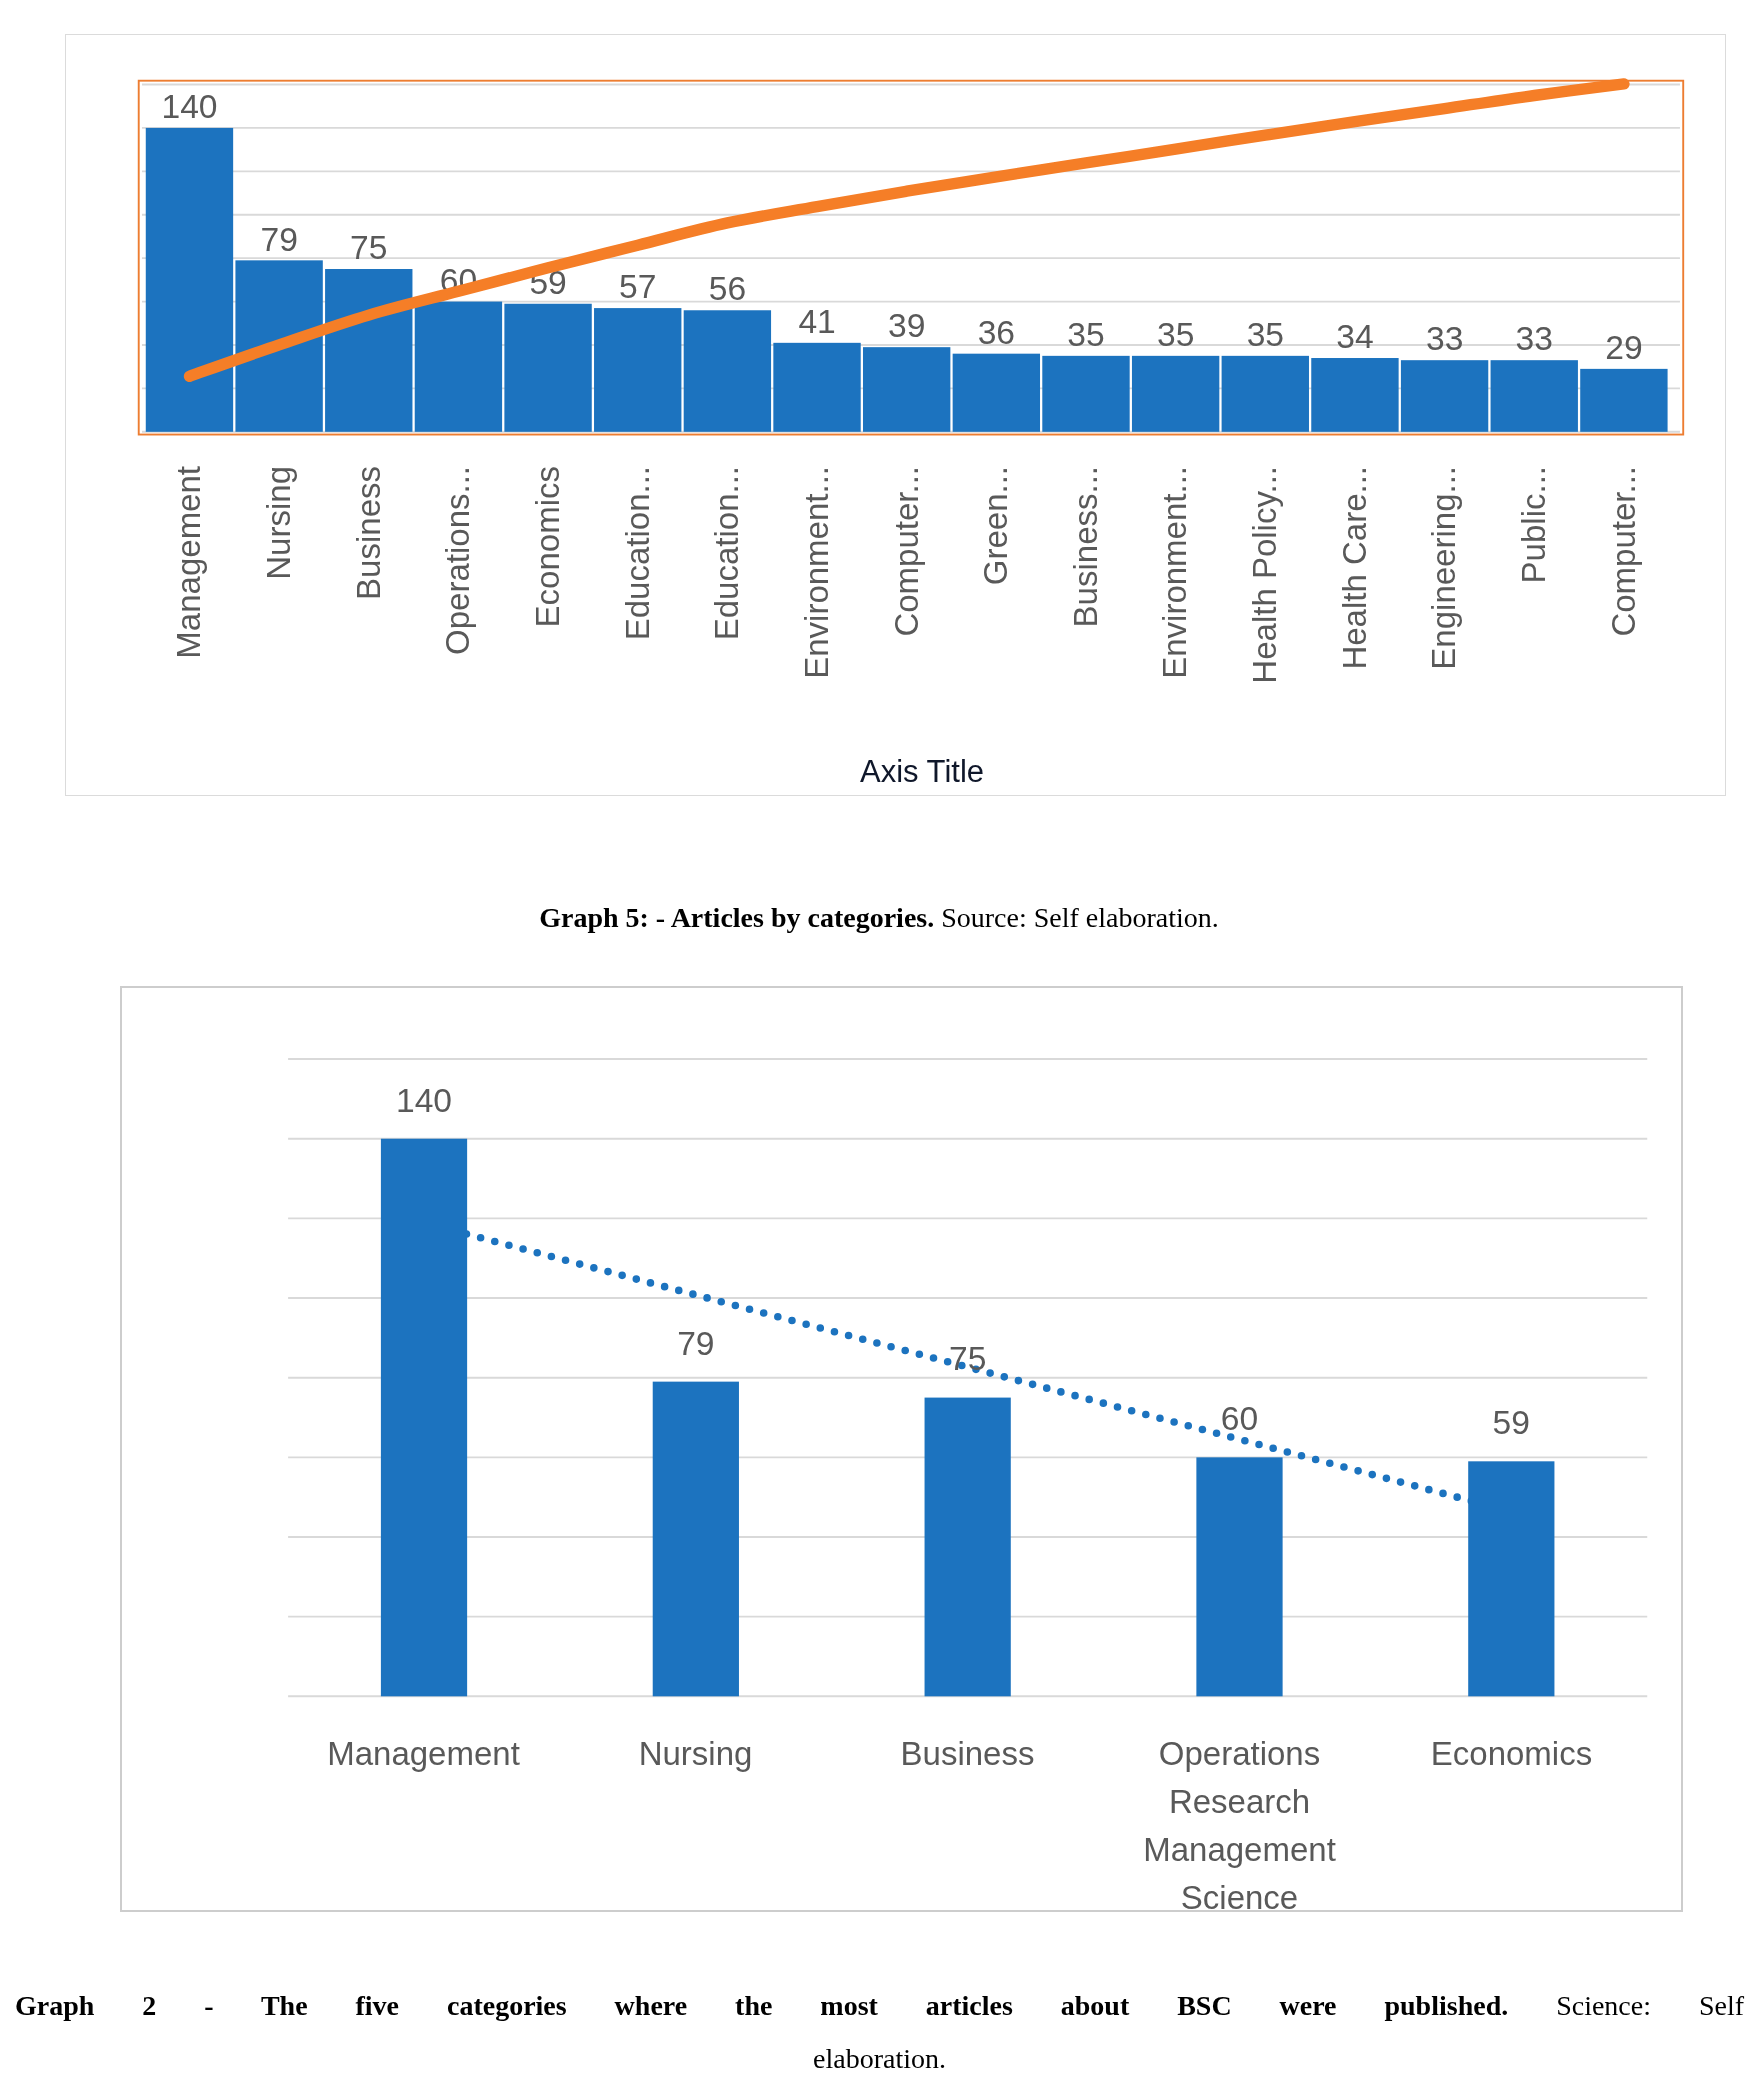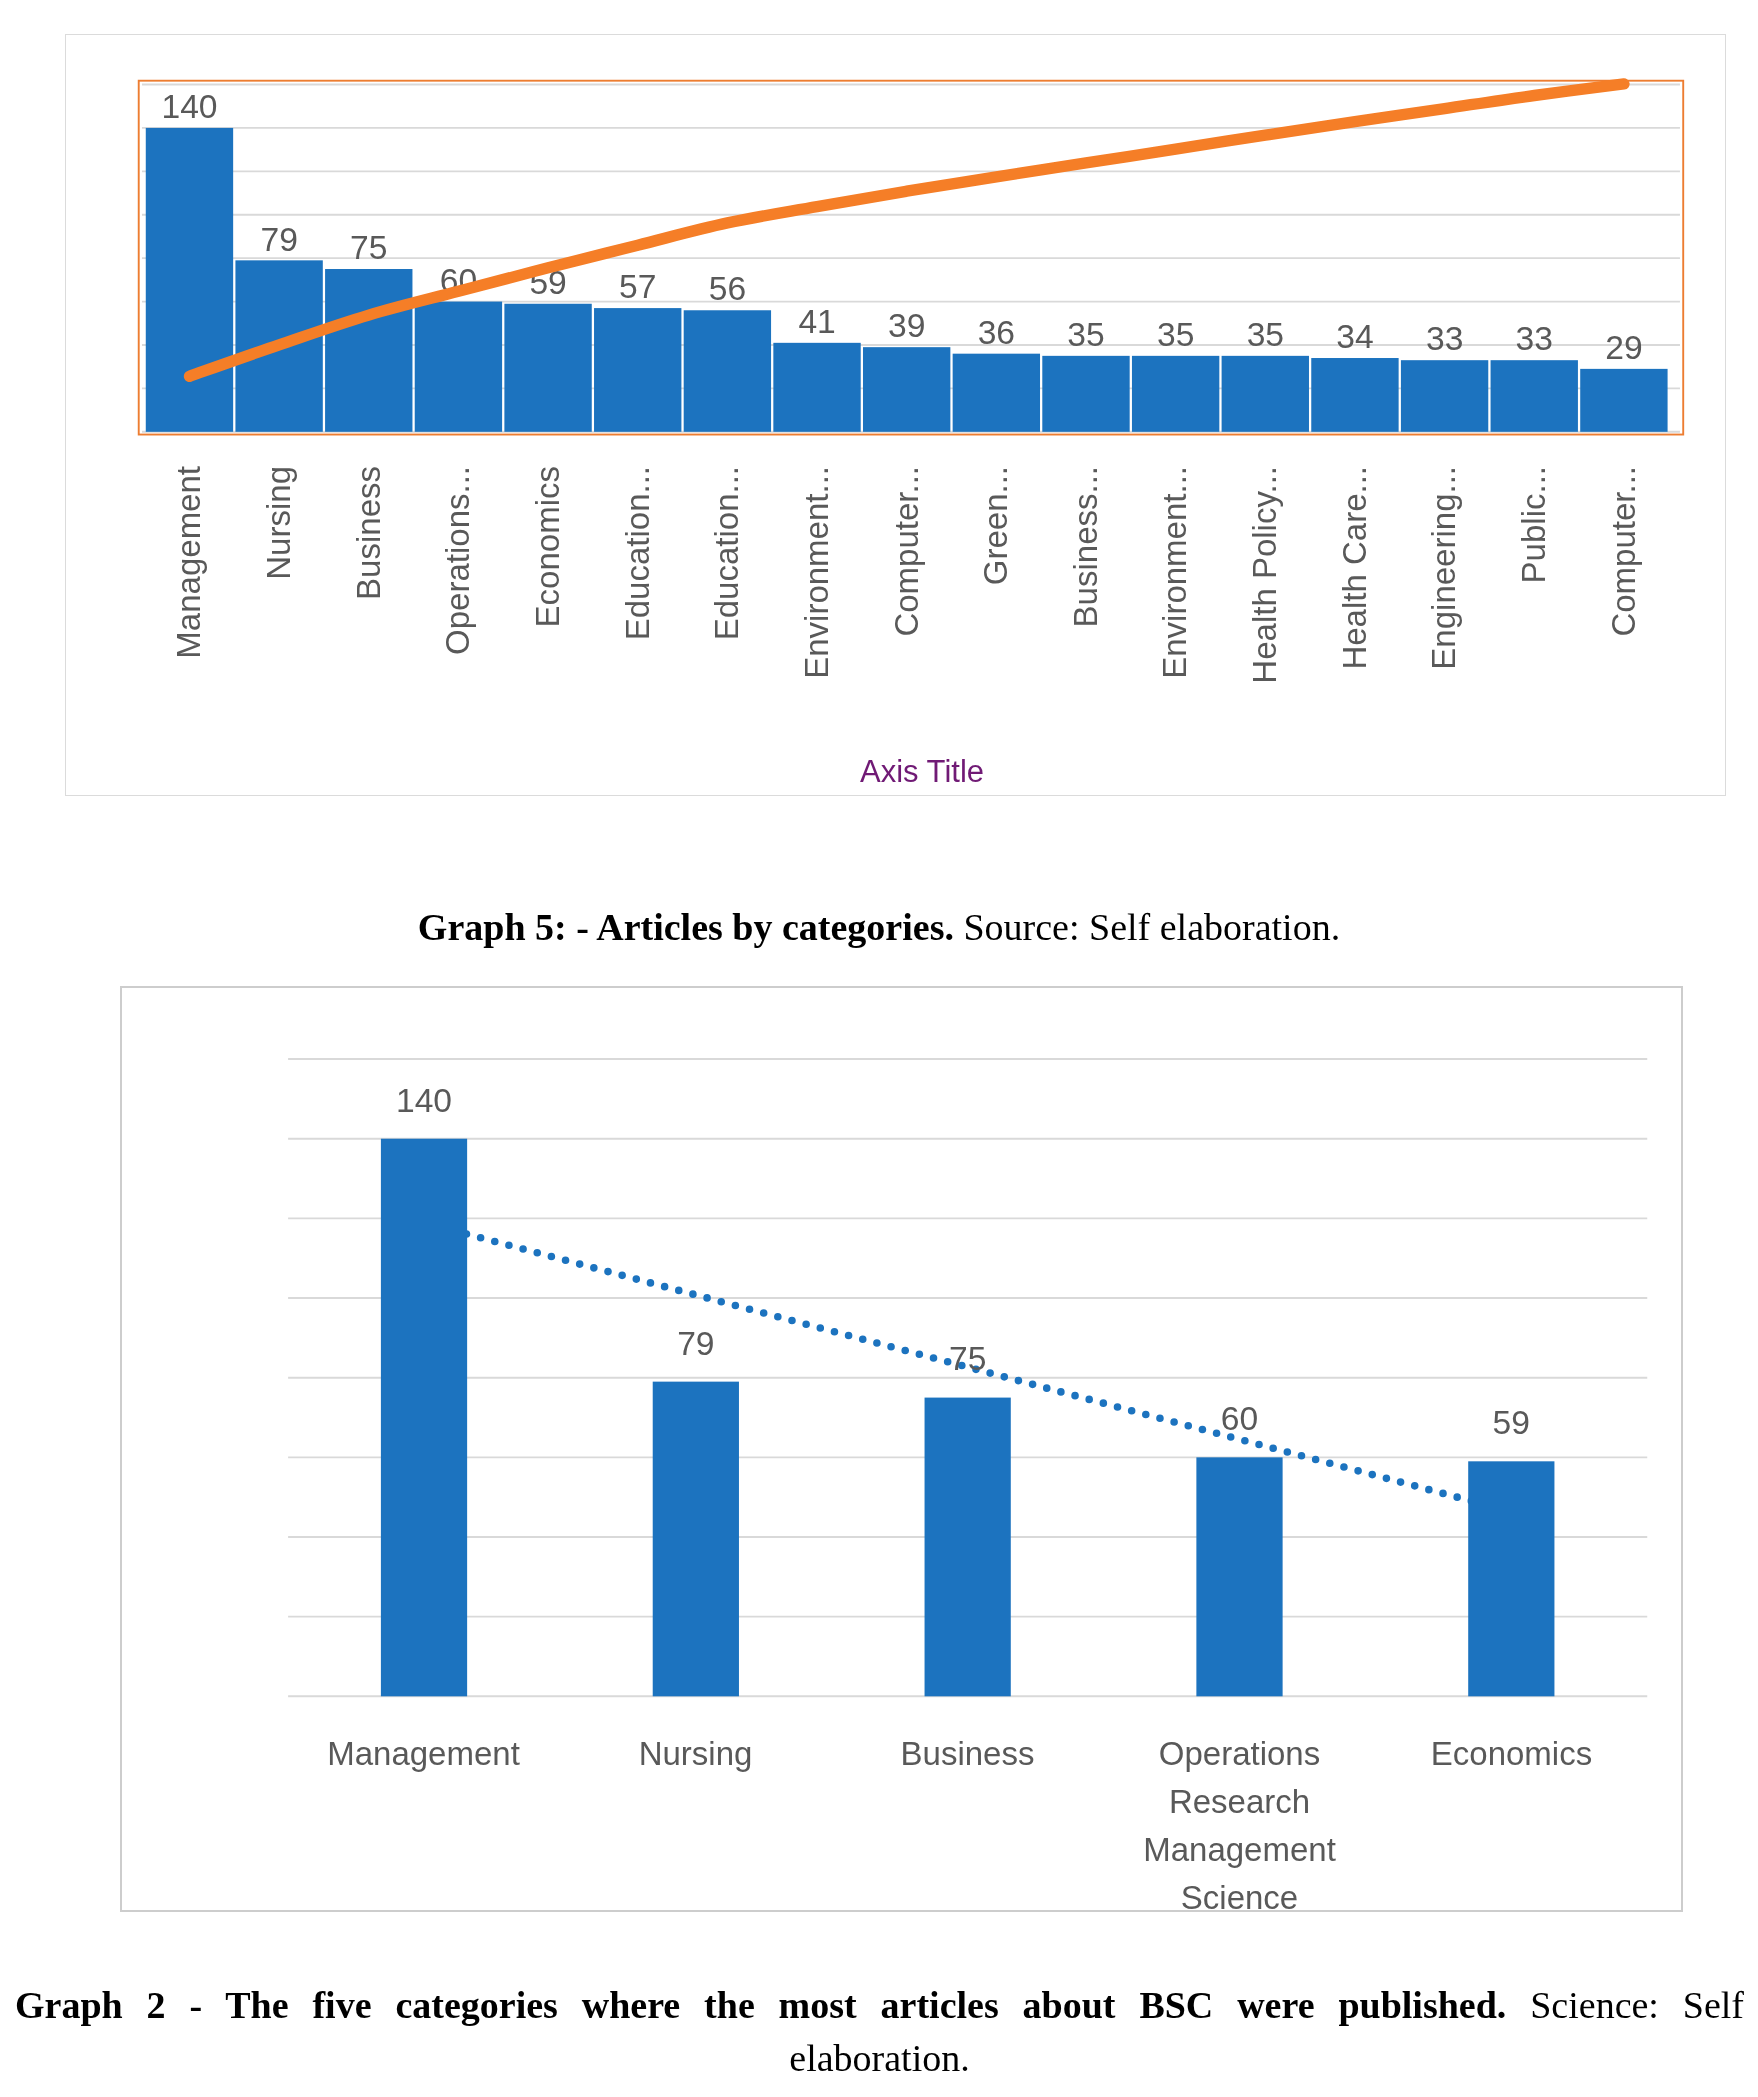--- a/index.html
+++ b/index.html
@@ -6,22 +6,22 @@
   .page{position:relative;width:1758px;height:2097px;background:#ffffff;overflow:hidden;
         font-family:"Liberation Sans",sans-serif;}
   .figure{position:absolute;background:#ffffff;margin-left:20px;}
   #fig1{left:45px;top:34px;width:1659px;height:760px;border:1.6px solid #DBDBDB;}
   #fig2{left:100px;top:986px;width:1559px;height:922px;border:2.2px solid #CDCDCD;}
   .figure svg{position:absolute;left:0;top:0;}
   .rot-label{position:absolute;white-space:nowrap;font-size:33px;line-height:38px;color:#595959;
              transform:rotate(-90deg) translateX(-100%);transform-origin:top left;}
   .c2-label{position:absolute;text-align:center;font-size:33px;line-height:48px;color:#595959;}
   .axis-title{position:absolute;left:54px;width:1604px;top:719px;text-align:center;
-              font-size:31px;color:#701a75;}
-  .caption{position:absolute;font-family:"Liberation Serif",serif;color:#000;font-size:38px;}
+              font-size:31px;color:#0f172a;}
+  .caption{position:absolute;font-family:"Liberation Serif",serif;color:#000;font-size:28px;}
   .caption b{font-weight:bold;}
   #caption1{left:0;width:1758px;top:866px;text-align:center;line-height:47px;}
   #caption2{left:15px;width:1729px;top:1979px;line-height:53px;}
   #caption2 .line1{text-align:justify;text-align-last:justify;}
   #caption2 .line2{text-align:center;}
 </style>
 </head>
 <body>
 
 <div class="page">

